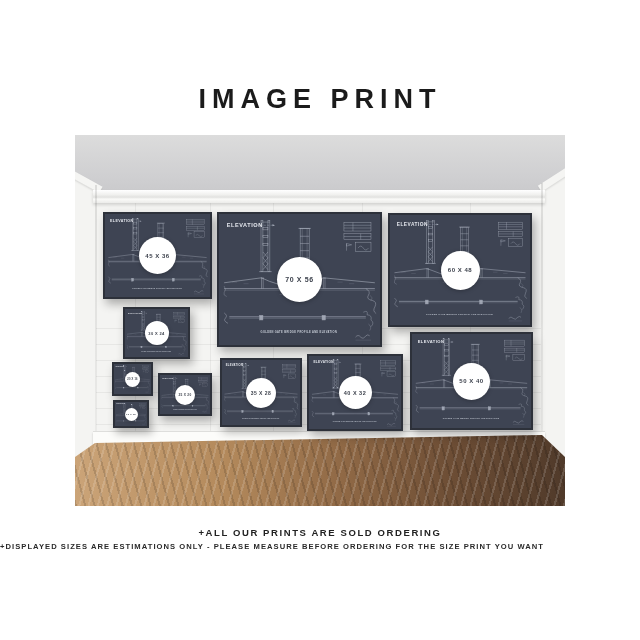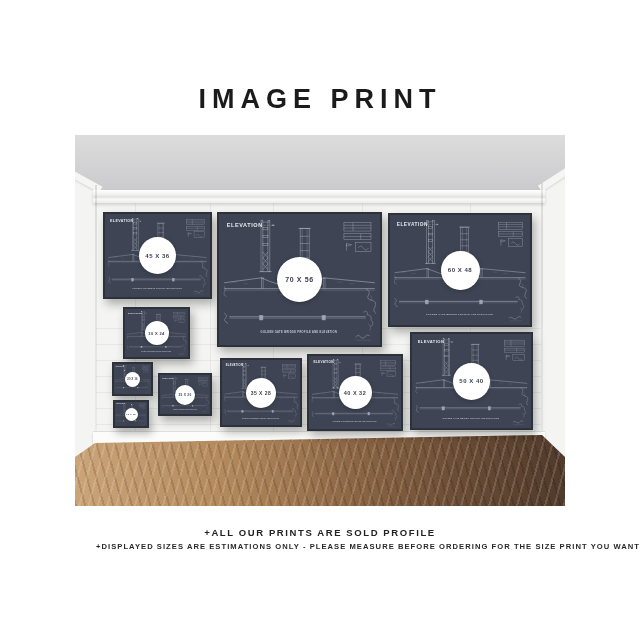--- a/index.html
+++ b/index.html
@@ -6,21 +6,21 @@
     font-family:"Liberation Sans", sans-serif;}
   .stage{position:relative;width:640px;height:640px;background:#fff;}
 
   
   .page-title{position:absolute;top:84px;left:0;width:640px;text-align:center;
     font-size:27px;font-weight:700;letter-spacing:6px;color:#1b1b1b;}
 
   
   .footer-line1{position:absolute;top:527px;left:0;width:640px;text-align:center;
     font-size:9.5px;font-weight:700;letter-spacing:1.6px;color:#222;}
-  .footer-line2{position:absolute;top:542px;left:0;width:640px;text-align:right;
+  .footer-line2{position:absolute;top:542px;left:0;width:640px;text-align:left;
     font-size:7.6px;font-weight:700;letter-spacing:1.05px;color:#2a2a2a;}
 
   
   .photo{position:absolute;left:75px;top:135px;width:490px;height:371px;
     background:#f4f4f2;overflow:hidden;}
   .ceiling{position:absolute;left:0;top:0;width:490px;height:70px;
     background:linear-gradient(180deg,#dcdcdc 0%,#cfcfd1 60%,#c6c6c8 100%);
     clip-path:polygon(0 0,490px 0,490px 38px,467px 56px,22px 56px,0 44px);}
   .crown{position:absolute;left:18px;top:55px;width:452px;height:13px;background:#fbfbfa;
     background:linear-gradient(180deg,#ffffff 0%,#f1f1ef 35%,#e2e2e0 55%,#fafaf8 70%,#ececea 100%);
@@ -261,15 +261,15 @@
     <div class="frame" style="left:335px;top:197px;width:123px;height:98px;--d:37px;--fs:6px">
       <svg class="art" viewBox="0 0 125 100" preserveAspectRatio="none">
           <use href="#bp"></use>
         </svg>
       <div class="size-circle">
           <span>50 X 40</span>
         </div>
     </div>
   </div>
 
-  <div class="footer-line1">+ALL OUR PRINTS ARE SOLD PROFILE</div>
+  <div class="footer-line1">+ALL OUR PRINTS ARE SOLD ORDERING</div>
   <div class="footer-line2">+DISPLAYED SIZES ARE ESTIMATIONS ONLY - PLEASE MEASURE BEFORE ORDERING FOR THE SIZE PRINT YOU WANT</div>
 </div>
 
 </body></html>

